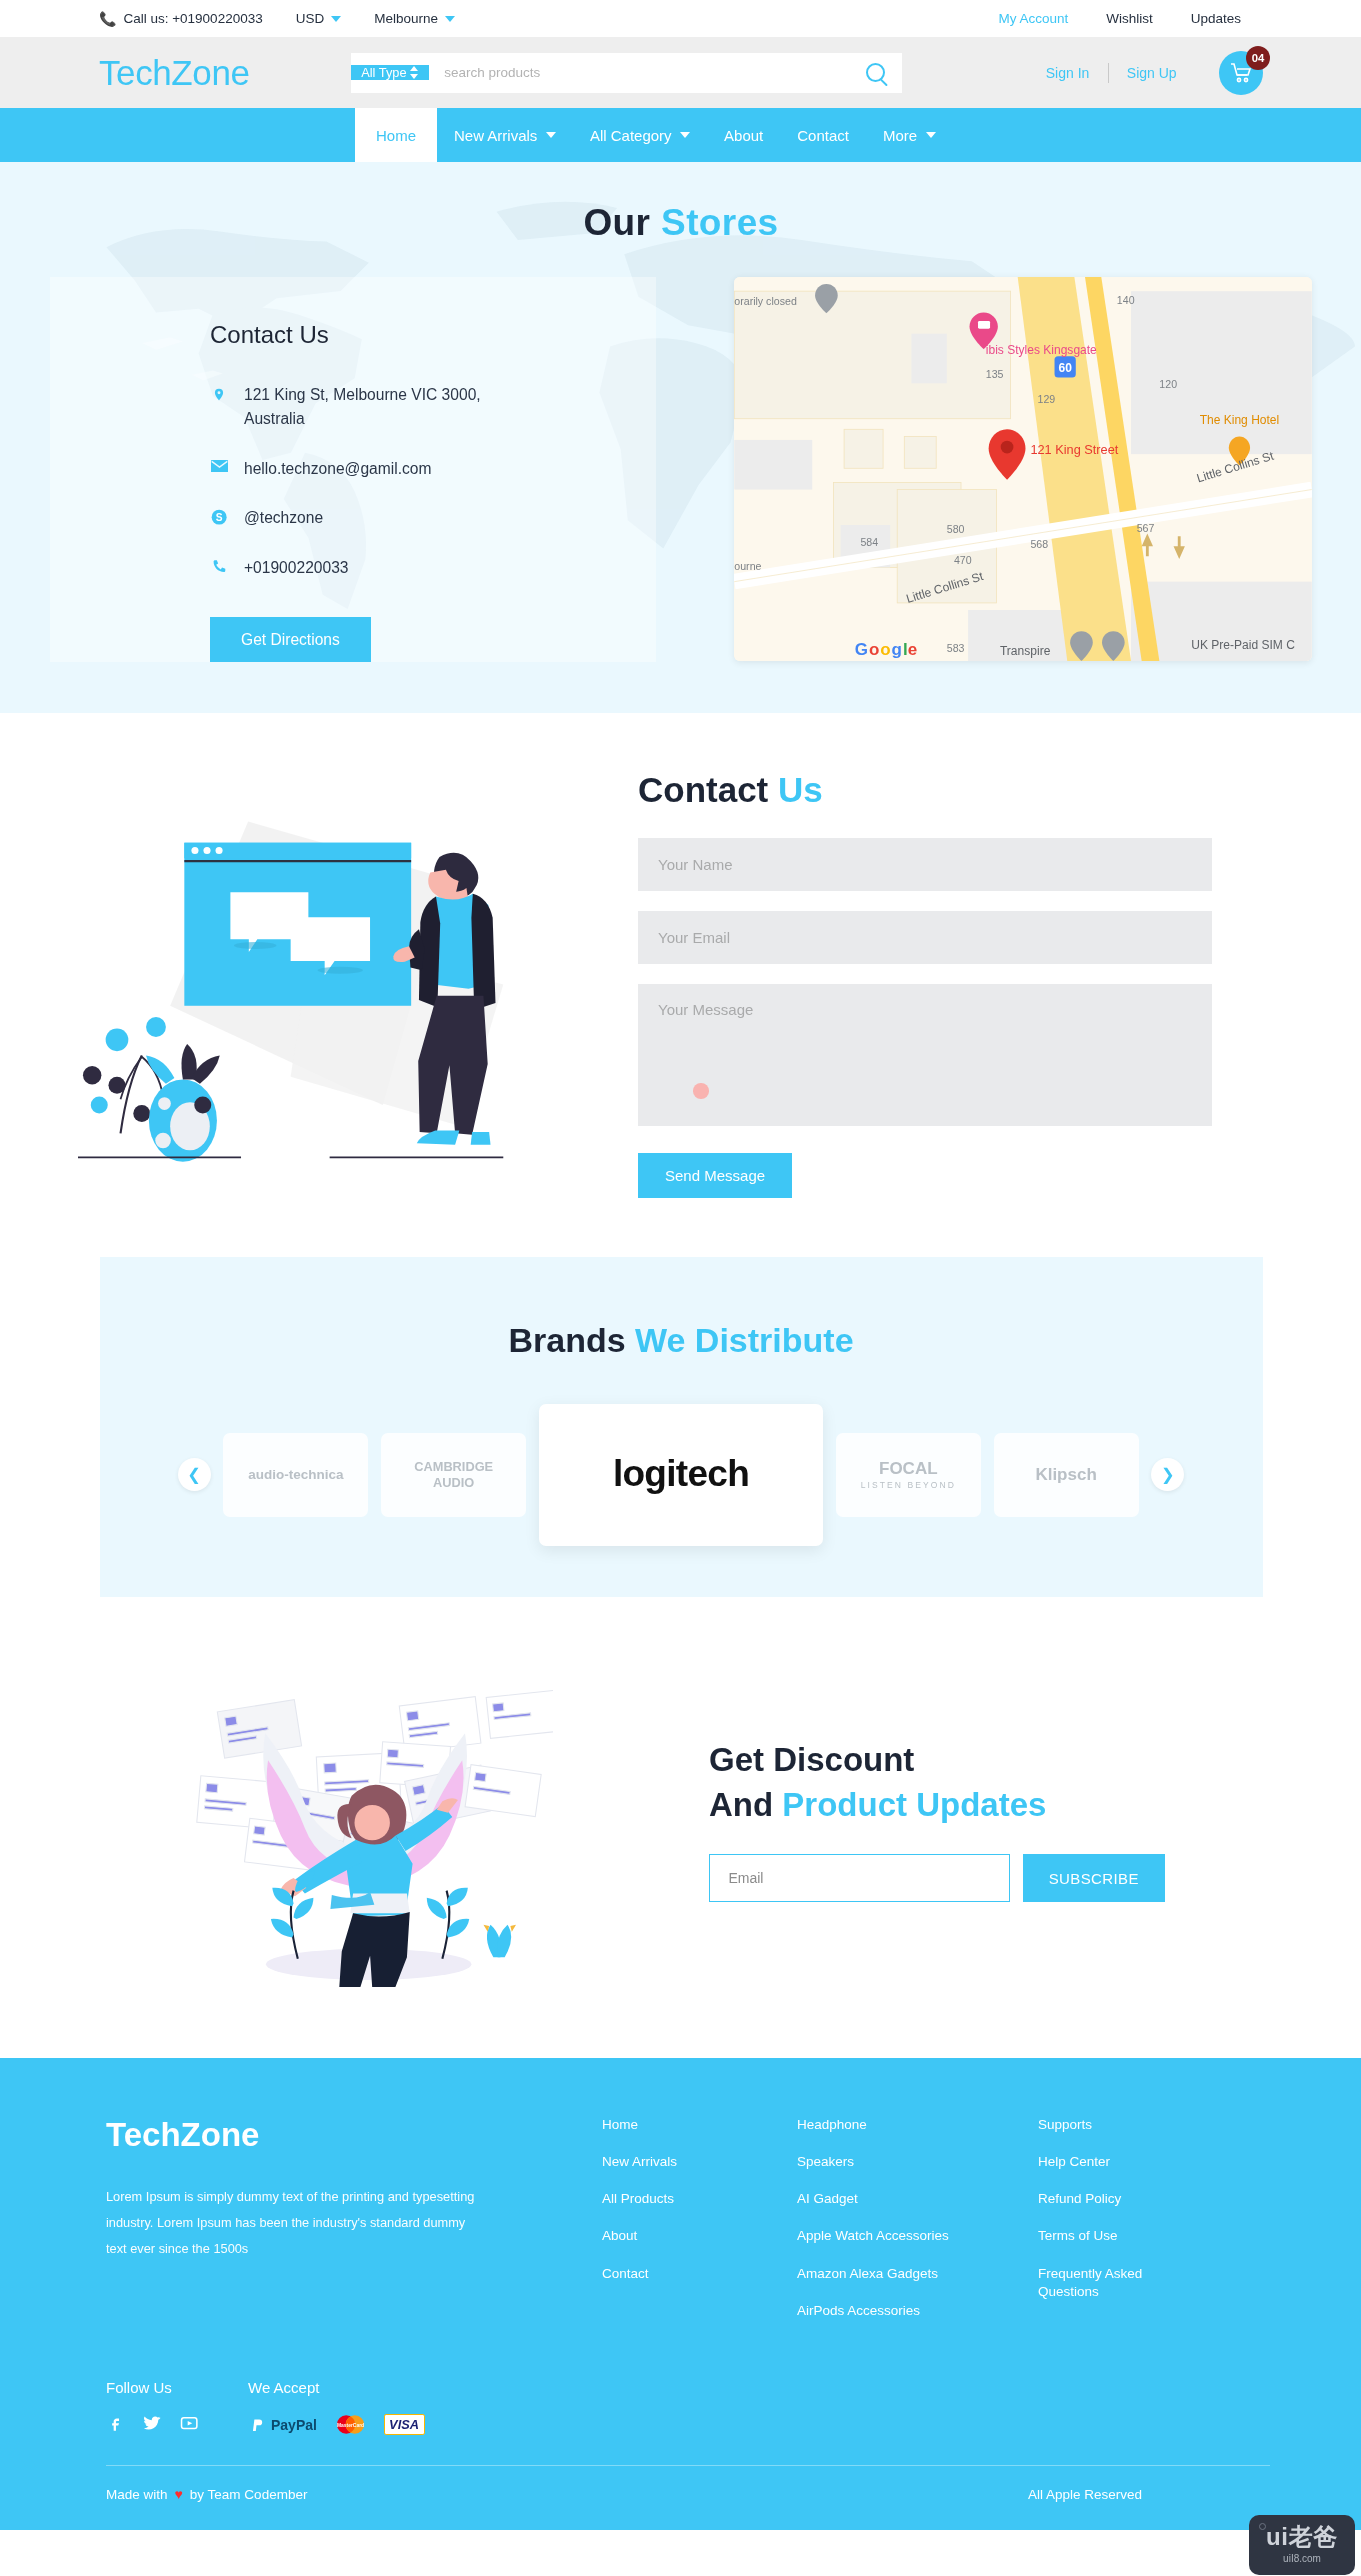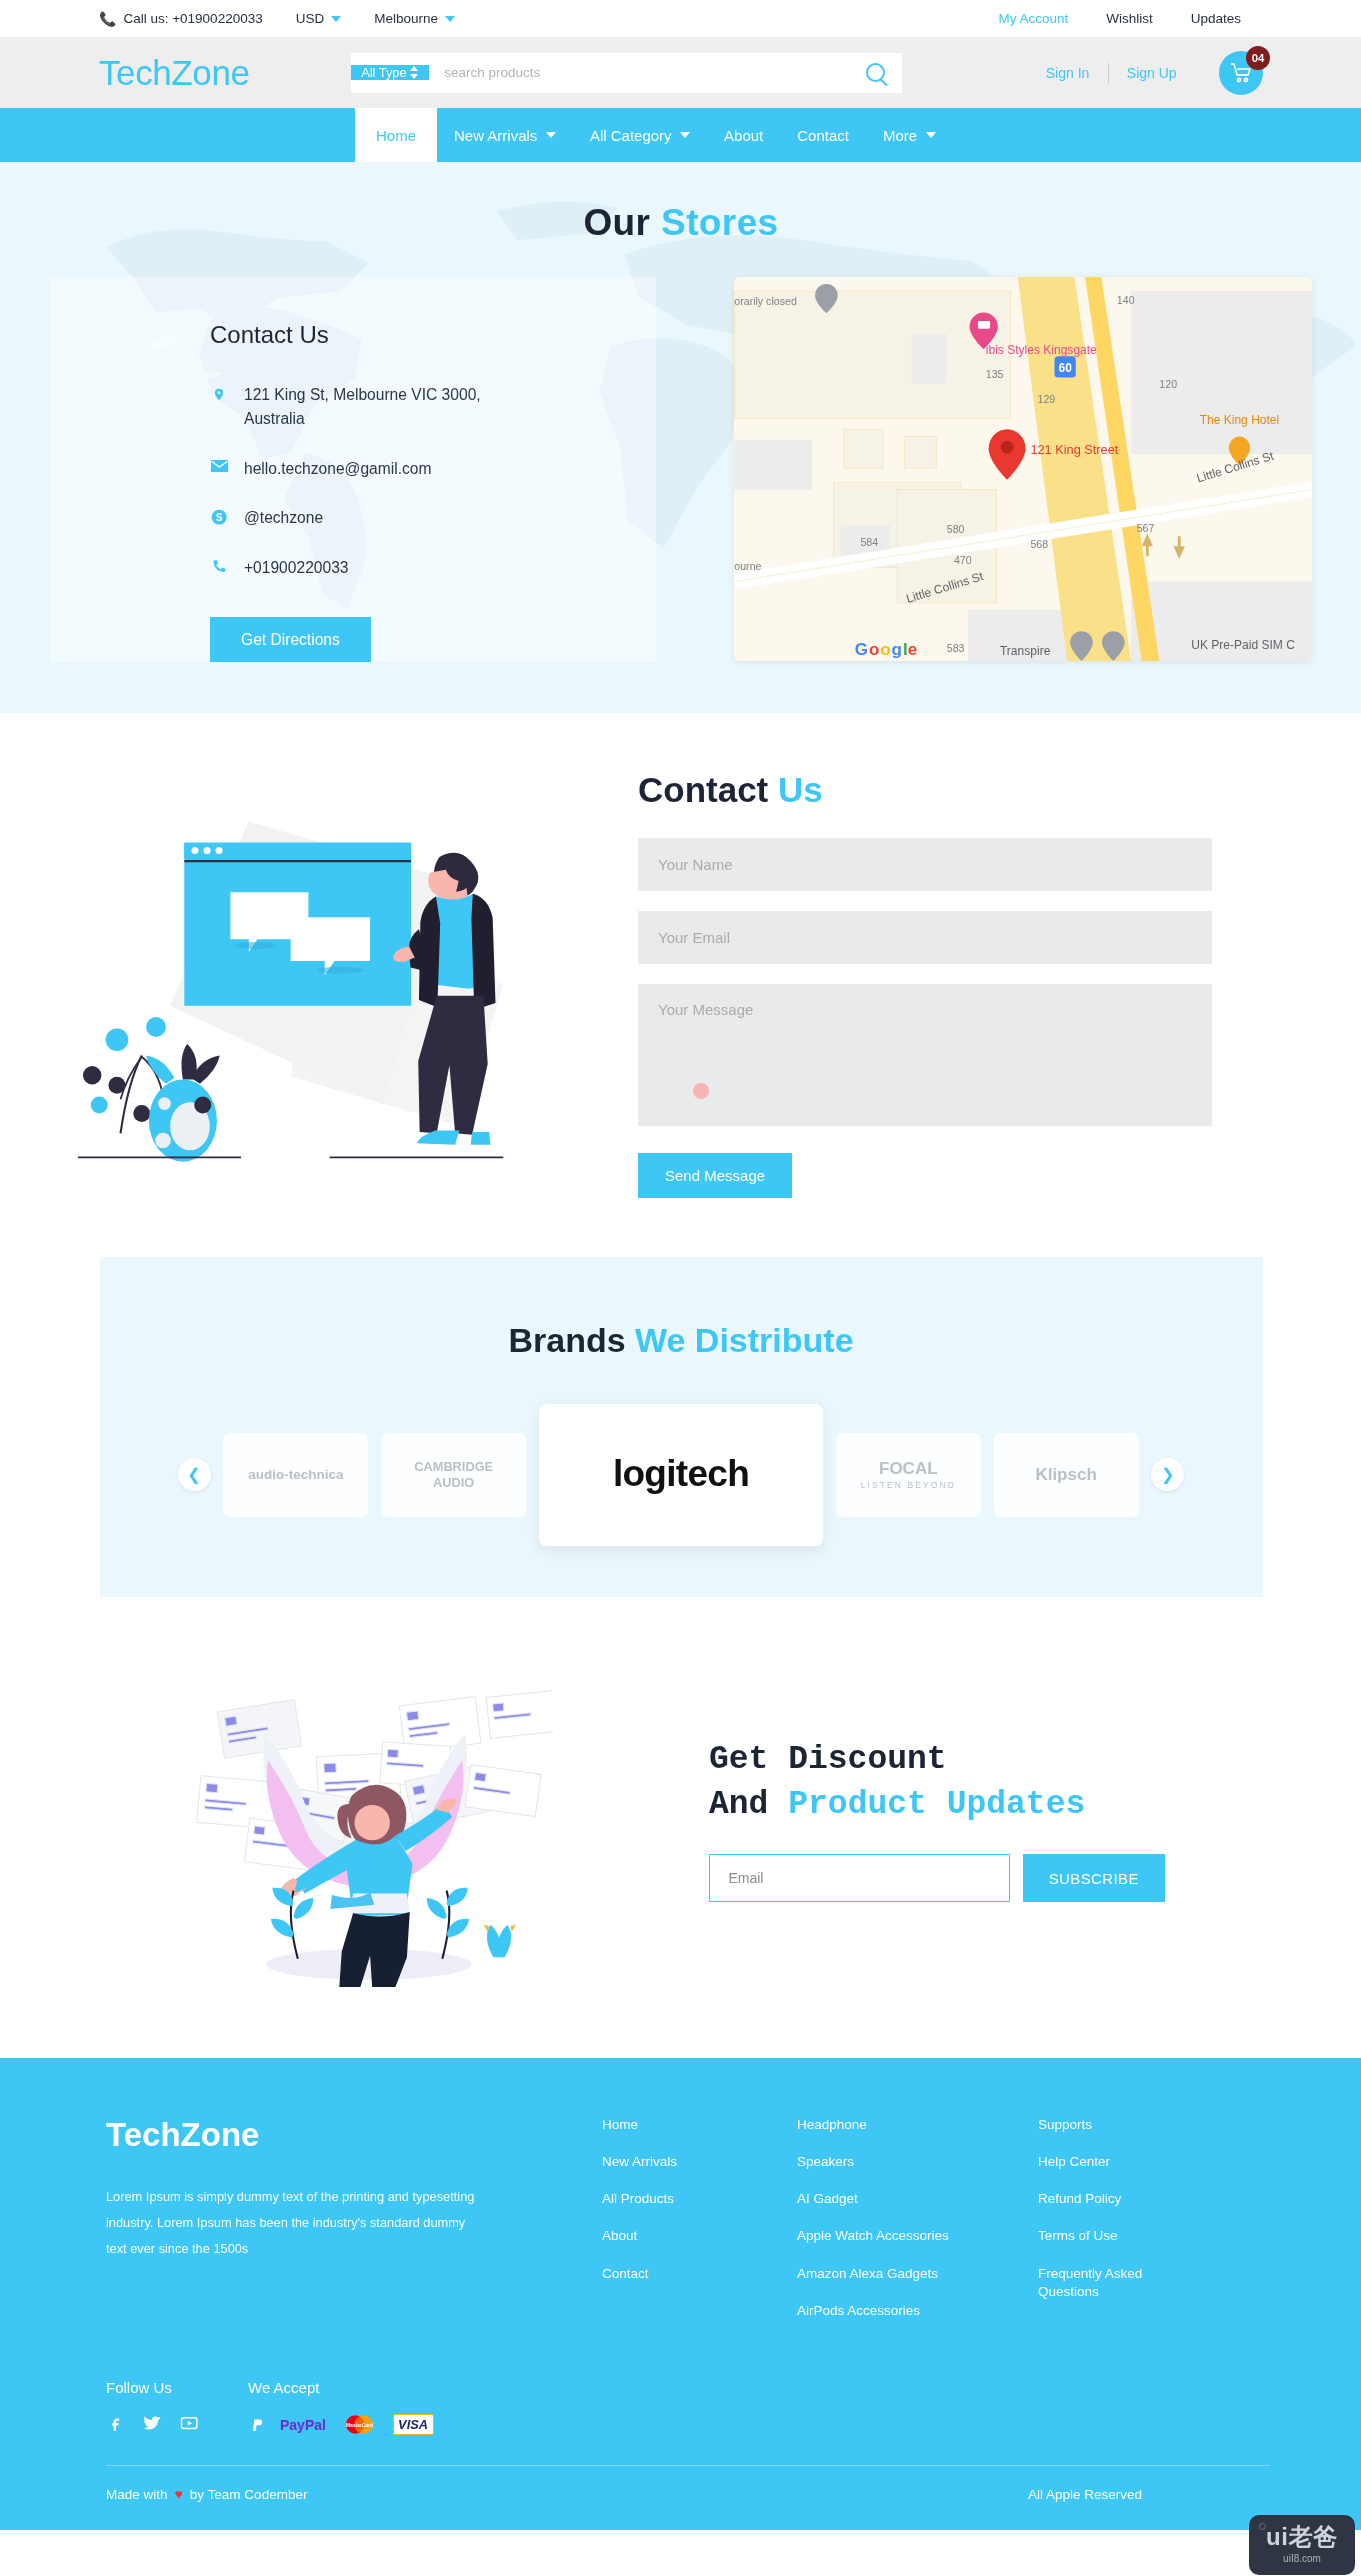--- a/index.html
+++ b/index.html
@@ -191,21 +191,21 @@
   .brand-tile.big{
     width:284px;height:142px;background:#fff;box-shadow:0 4.3px 15.6px rgba(0,0,0,.08);
     color:#111;font-size:37px;font-weight:700;letter-spacing:-0.7px;
   }
   .bt-sub{ font-size:8.5px;letter-spacing:2.1px;font-weight:400;display:block;margin-top:2.8px; }
 
   
   .news{ display:flex;align-items:center;padding:57px 0 71px;width:1362px; }
   .news-illus{ width:709px;display:flex;justify-content:center; }
   .news-body{ width:567px; }
-  .news-body h2{ font-size:33px;font-weight:700;line-height:1.35;font-family:Liberation Mono, monospace; }
+  .news-body h2{ font-size:33px;font-weight:700;line-height:1.35; }
   .news-body h2 .b{ color:var(--accent); }
   .sub-row{ display:flex;margin-top:27px; }
   .sub-input{
     width:301px;height:48px;border:0.7px solid var(--accent);background:#fff;
     font-size:14px;padding:0 18.4px;outline:0;color:#3b82f6;
     font-family:"Liberation Sans", sans-serif;
   }
   .sub-input::placeholder{ color:#8b8b8b; }
   .sub-btn{
     background:var(--accent);color:#fff;border:0;width:142px;height:48px;
@@ -226,21 +226,21 @@
   .f-col a{
     display:block;color:#fff;text-decoration:none;font-size:13.5px;margin-bottom:19px;line-height:1.35;
   }
   .f-bottom-row{ display:flex;margin-top:40px; }
   .f-social h4, .f-accept h4{ font-size:15px;font-weight:400;margin-bottom:18.4px; }
   .f-social{ width:142px; }
   .soc-row{ display:flex;gap:18.4px;align-items:center; }
   .soc-row svg{ width:18.4px;height:18.4px;fill:#fff; }
   .pay-row{ display:flex;gap:12.8px;align-items:center; }
   .pay{ height:21px;border-radius:2.1px;display:flex;align-items:center;justify-content:center;background:#fff; }
-  .pay.pp{ background:transparent;color:#6d28d9;font-weight:700;font-size:14px;gap:15px;justify-content:flex-end; }
+  .pay.pp{ background:transparent;color:#0c4a6e;font-weight:700;font-size:14px;gap:6px;justify-content:flex-end; }
   .pay.mc{ width:41px;background:transparent; }
   .pay.visa{ width:41px;background:#fff;color:#1a1f71;font-weight:700;font-size:12.8px;font-style:italic;border:1.4px solid #f7b600;}
   .f-rule{ height:0.7px;background:rgba(255,255,255,.35);margin:30px 0 0; }
   .f-credit{
     display:flex;align-items:center;font-size:13.5px;padding:20px 0 0;
   }
   .f-credit .heart{ color:#ff2d2d;margin:0 7px;font-size:14px; }
   .f-credit .rights{ margin-left:auto;margin-right:128px; }
 
   

